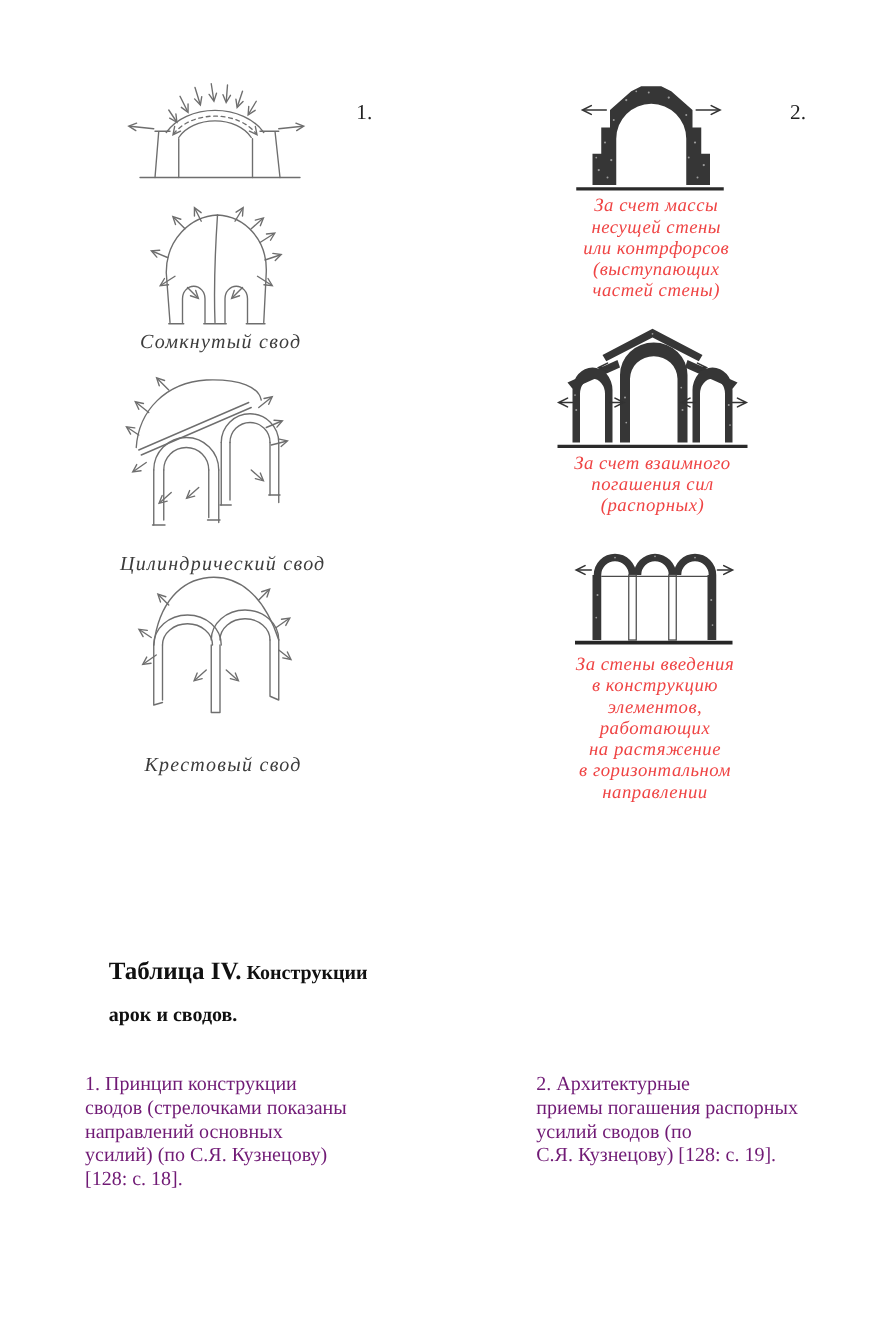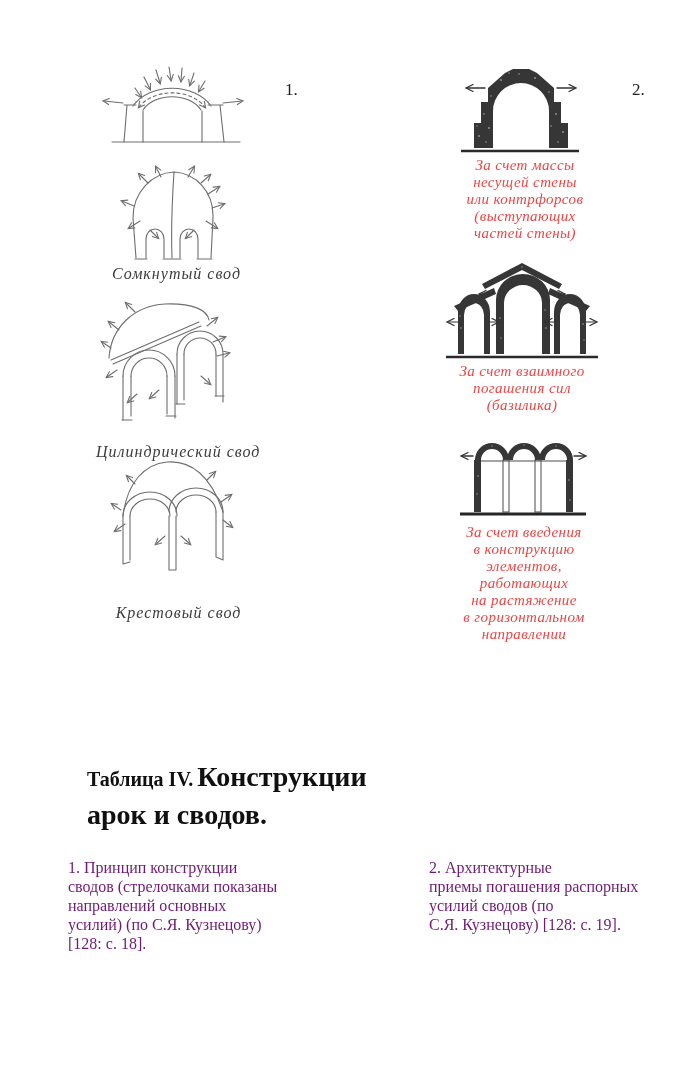--- a/index.html
+++ b/index.html
@@ -35,21 +35,21 @@
     color: #ef4444;
     text-align: center;
     white-space: pre-line;
   }
   .table-title {
     line-height: 34px;
     color: #101010;
     font-weight: bold;
   }
   .t-small { font-size: 20px; }
-  .t-big   { font-size: 28px; }
+  .t-big   { font-size: 16px; }
   .footnote {
     font-size: 16px;
     line-height: 19px;
     color: #701a75;
     white-space: pre-line;
   }
 </style>
 </head>
 <body>
 
@@ -231,21 +231,21 @@
       <path d="M 108 36 L 118 36" marker-end="url(#ad)"></path>
       <path d="M 12 64 L 2 64" marker-end="url(#ad)"></path>
       <path d="M 42 64 L 52 64" marker-end="url(#ad)"></path>
       <path d="M 110 64 L 100 64" marker-end="url(#ad)"></path>
       <path d="M 140 64 L 150 64" marker-end="url(#ad)"></path>
     </g>
     <line x1="0" y1="99" x2="152" y2="99" stroke="#2a2a2a" stroke-width="2.6"></line>
   </svg>
   <div class="abs script-caption" style="left:447px; top:363px; width:150px;">За счет взаимного
 погашения сил
-(базилика)</div>
+(распорных)</div>
 
   <svg class="abs" style="left:458px; top:430px;" width="130" height="88" viewBox="0 0 130 88">
     <g fill="#363636">
       <path d="M 17 30 A 17 17 0 0 1 51 30 L 45 30 A 11 11 0 0 0 23 30 Z"></path>
       <path d="M 49 30 A 17 17 0 0 1 83 30 L 77 30 A 11 11 0 0 0 55 30 Z"></path>
       <path d="M 81 30 A 17 17 0 0 1 115 30 L 109 30 A 11 11 0 0 0 87 30 Z"></path>
       <rect x="16" y="30" width="7" height="52"></rect>
       <rect x="108" y="30" width="7" height="52"></rect>
     </g>
     <g fill="#ffffff" opacity="0.5">
@@ -261,21 +261,21 @@
       <rect x="45" y="30" width="6" height="52"></rect>
       <rect x="77" y="30" width="6" height="52"></rect>
     </g>
     <line x1="23" y1="31" x2="109" y2="31" stroke="#4a4a4a" stroke-width="1"></line>
     <g fill="none" stroke="#333333" stroke-width="1.3" stroke-linecap="round">
       <path d="M 15 26 L 4 26" marker-end="url(#ad)"></path>
       <path d="M 116 26 L 127 26" marker-end="url(#ad)"></path>
     </g>
     <line x1="2" y1="84" x2="128" y2="84" stroke="#262626" stroke-width="3"></line>
   </svg>
-  <div class="abs script-caption" style="left:448px; top:524px; width:152px;">За счет введения
+  <div class="abs script-caption" style="left:448px; top:524px; width:152px;">За стены введения
 в конструкцию
 элементов,
 работающих
 на растяжение
 в горизонтальном
 направлении</div>
 
   <div class="abs table-title" style="left:87px; top:760px; width:330px;">
     <span class="t-small">Таблица IV.</span>
     <span class="t-big">Конструкции</span><br>

